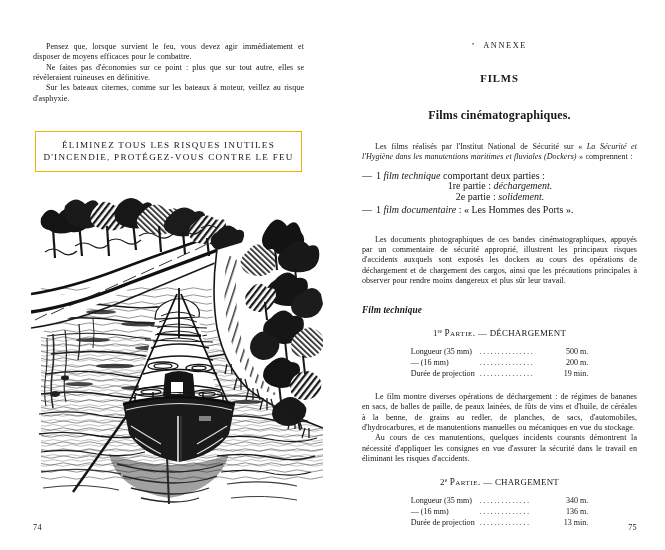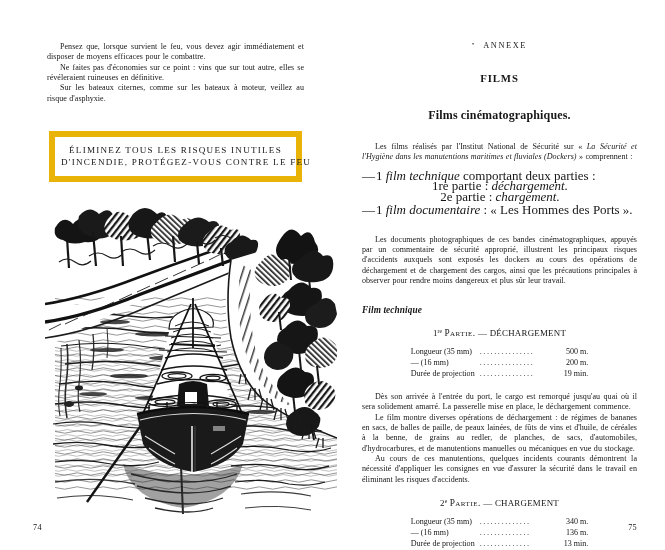--- a/index.html
+++ b/index.html
@@ -19,21 +19,21 @@
     position: absolute;
     inset: 0;
     display: flex;
   }
   .page {
     position: relative;
     box-sizing: border-box;
   }
   .page-left {
     width: 332px;
-    padding: 28px 28px 0 47px;
+    padding: 28px 28px 0 33px;
   }
   .page-right {
     width: 333px;
     padding: 28px 28px 0 30px;
   }
 
   
   p.body-text {
     margin: 0;
     font-size: 8.05px;
@@ -43,21 +43,21 @@
     letter-spacing: 0.03px;
     word-spacing: 0.4px;
   }
 
   
   .left-body { margin-top: 14px; }
   .left-body p + p { margin-top: 0; }
 
   .slogan-box {
     margin: 27px 2px 0 2px;
-    border: 6px solid #eab308;
+    border: 1px solid #eab308;
     padding: 7px 6px 7px 6px;
     text-align: center;
   }
   .slogan-line {
     font-size: 9.1px;
     line-height: 12.4px;
     letter-spacing: 1.25px;
     white-space: nowrap;
   }
 
@@ -106,21 +106,21 @@
     letter-spacing: 0.15px;
     margin-top: 24px;
   }
 
   .para-block { margin-top: 19px; }
 
   .film-list {
     margin: 8px 0 0 0;
     padding: 0;
     list-style: none;
-    font-size: 13px;
+    font-size: 10px;
     line-height: 10.6px;
   }
   .film-list li { padding-left: 14px; position: relative; white-space: nowrap; }
   .film-list li.dashed::before {
     content: "\2014";
     position: absolute;
     left: 0;
   }
   .film-list li.plain { padding-left: 1px; text-align: center; }
   .film-list li.gap { margin-top: 2.5px; }
@@ -178,21 +178,21 @@
 </style>
 </head>
 <body>
 
 <div class="spread">
 
   <div class="page page-left">
 
     <div class="left-body">
       <p class="body-text">Pensez que, lorsque survient le feu, vous devez agir immédiatement et disposer de moyens efficaces pour le combattre.</p>
-      <p class="body-text">Ne faites pas d'économies sur ce point : vins que sur tout autre, elles se révéleraient ruineuses en définitive.</p>
+      <p class="body-text">Ne faites pas d'économies sur ce point : plus que sur tout autre, elles se révéleraient ruineuses en définitive.</p>
       <p class="body-text">Sur les bateaux citernes, comme sur les bateaux à moteur, veillez au risque d'asphyxie.</p>
     </div>
 
     <div class="slogan-box">
       <div class="slogan-line">ÉLIMINEZ TOUS LES RISQUES INUTILES</div>
       <div class="slogan-line">D'INCENDIE, PROTÉGEZ-VOUS CONTRE LE FEU</div>
     </div>
 
     <div class="figure">
       <svg width="292" height="322" viewBox="0 0 292 322" xmlns="http://www.w3.org/2000/svg">
@@ -479,21 +479,21 @@
 
     <div class="films-sub">Films cinématographiques.</div>
 
     <div class="para-block">
       <p class="body-text"><span>Les films réalisés par l'Institut National de Sécurité sur « </span><i>La Sécurité et l'Hygiène dans les manutentions maritimes et fluviales (Dockers)</i><span> » comprennent :</span></p>
     </div>
 
     <ul class="film-list">
       <li class="dashed"><span>1 </span><i>film technique</i><span> comportant deux parties :</span></li>
       <li class="plain"><span>1re partie : </span><i>déchargement.</i></li>
-      <li class="plain"><span>2e partie : </span><i>chargement.</i></li>
+      <li class="plain"><span>2e partie : </span><i>solidement.</i></li>
       <li class="dashed gap"><span>1 </span><i>film documentaire</i><span> : « Les Hommes des Ports ».</span></li>
     </ul>
 
     <div class="para-block">
       <p class="body-text">Les documents photographiques de ces bandes cinématographiques, appuyés par un commentaire de sécurité approprié, illustrent les principaux risques d'accidents auxquels sont exposés les dockers au cours des opérations de déchargement et de chargement des cargos, ainsi que les précautions principales à observer pour rendre moins dangereux et plus sûr leur travail.</p>
     </div>
 
     <div class="section-head">Film technique</div>
 
     <div class="part-head"><span>1</span><sup>re</sup> <span class="smallcaps">Partie.</span> <span>—</span> <span>DÉCHARGEMENT</span></div>
@@ -512,21 +512,20 @@
         </tr>
         <tr>
           <td class="spec-label">Durée de projection</td>
           <td class="leader">...............</td>
           <td class="spec-value">19 min.</td>
         </tr>
       </tbody>
     </table>
 
     <div class="para-after">
-      <p class="body-text">Dès son arrivée à l'entrée du port, le cargo est remorqué jusqu'au quai où il sera solidement amarré. La passerelle mise en place, le déchargement commence.</p>
       <p class="body-text">Le film montre diverses opérations de déchargement : de régimes de bananes en sacs, de balles de paille, de peaux lainées, de fûts de vins et d'huile, de céréales à la benne, de grains au redler, de planches, de sacs, d'automobiles, d'hydrocarbures, et de manutentions manuelles ou mécaniques en vue du stockage.</p>
       <p class="body-text">Au cours de ces manutentions, quelques incidents courants démontrent la nécessité d'appliquer les consignes en vue d'assurer la sécurité dans le travail en éliminant les risques d'accidents.</p>
     </div>
 
     <div class="part-head"><span>2</span><sup>e</sup> <span class="smallcaps">Partie.</span> <span>—</span> <span>CHARGEMENT</span></div>
 
     <table class="spec-table">
       <tbody>
         <tr>
           <td class="spec-label">Longueur (35 mm)</td>

